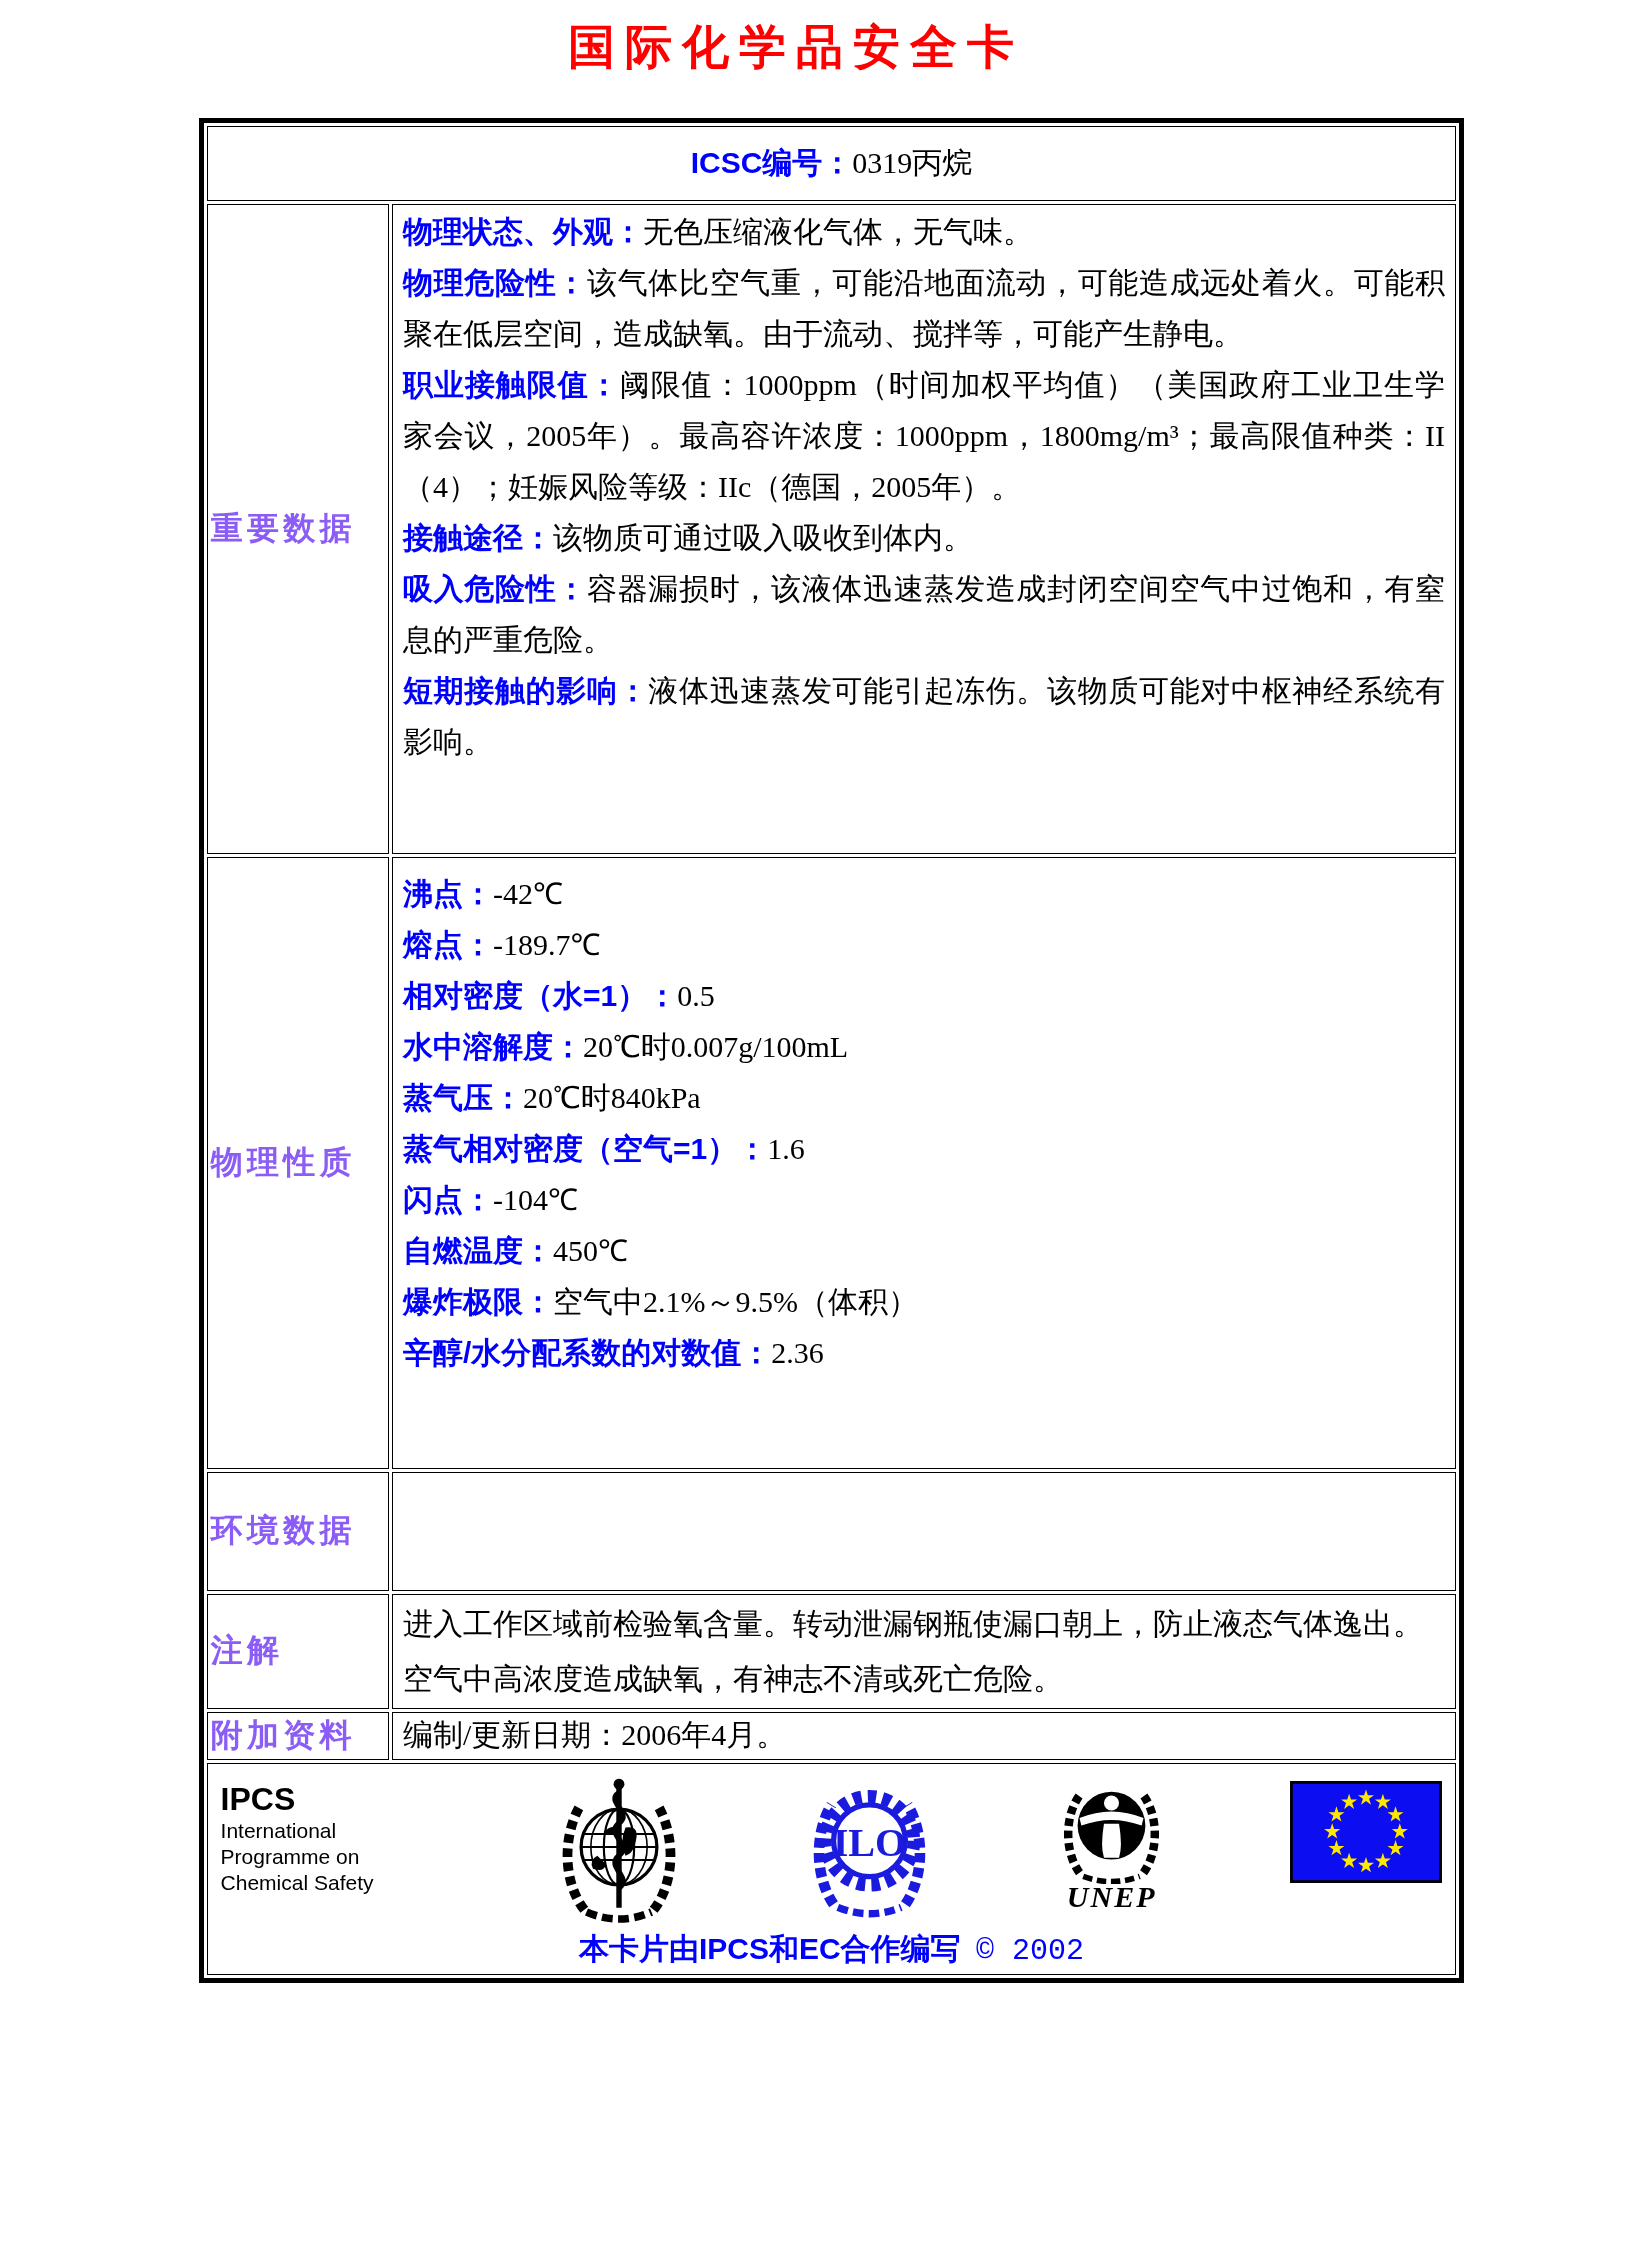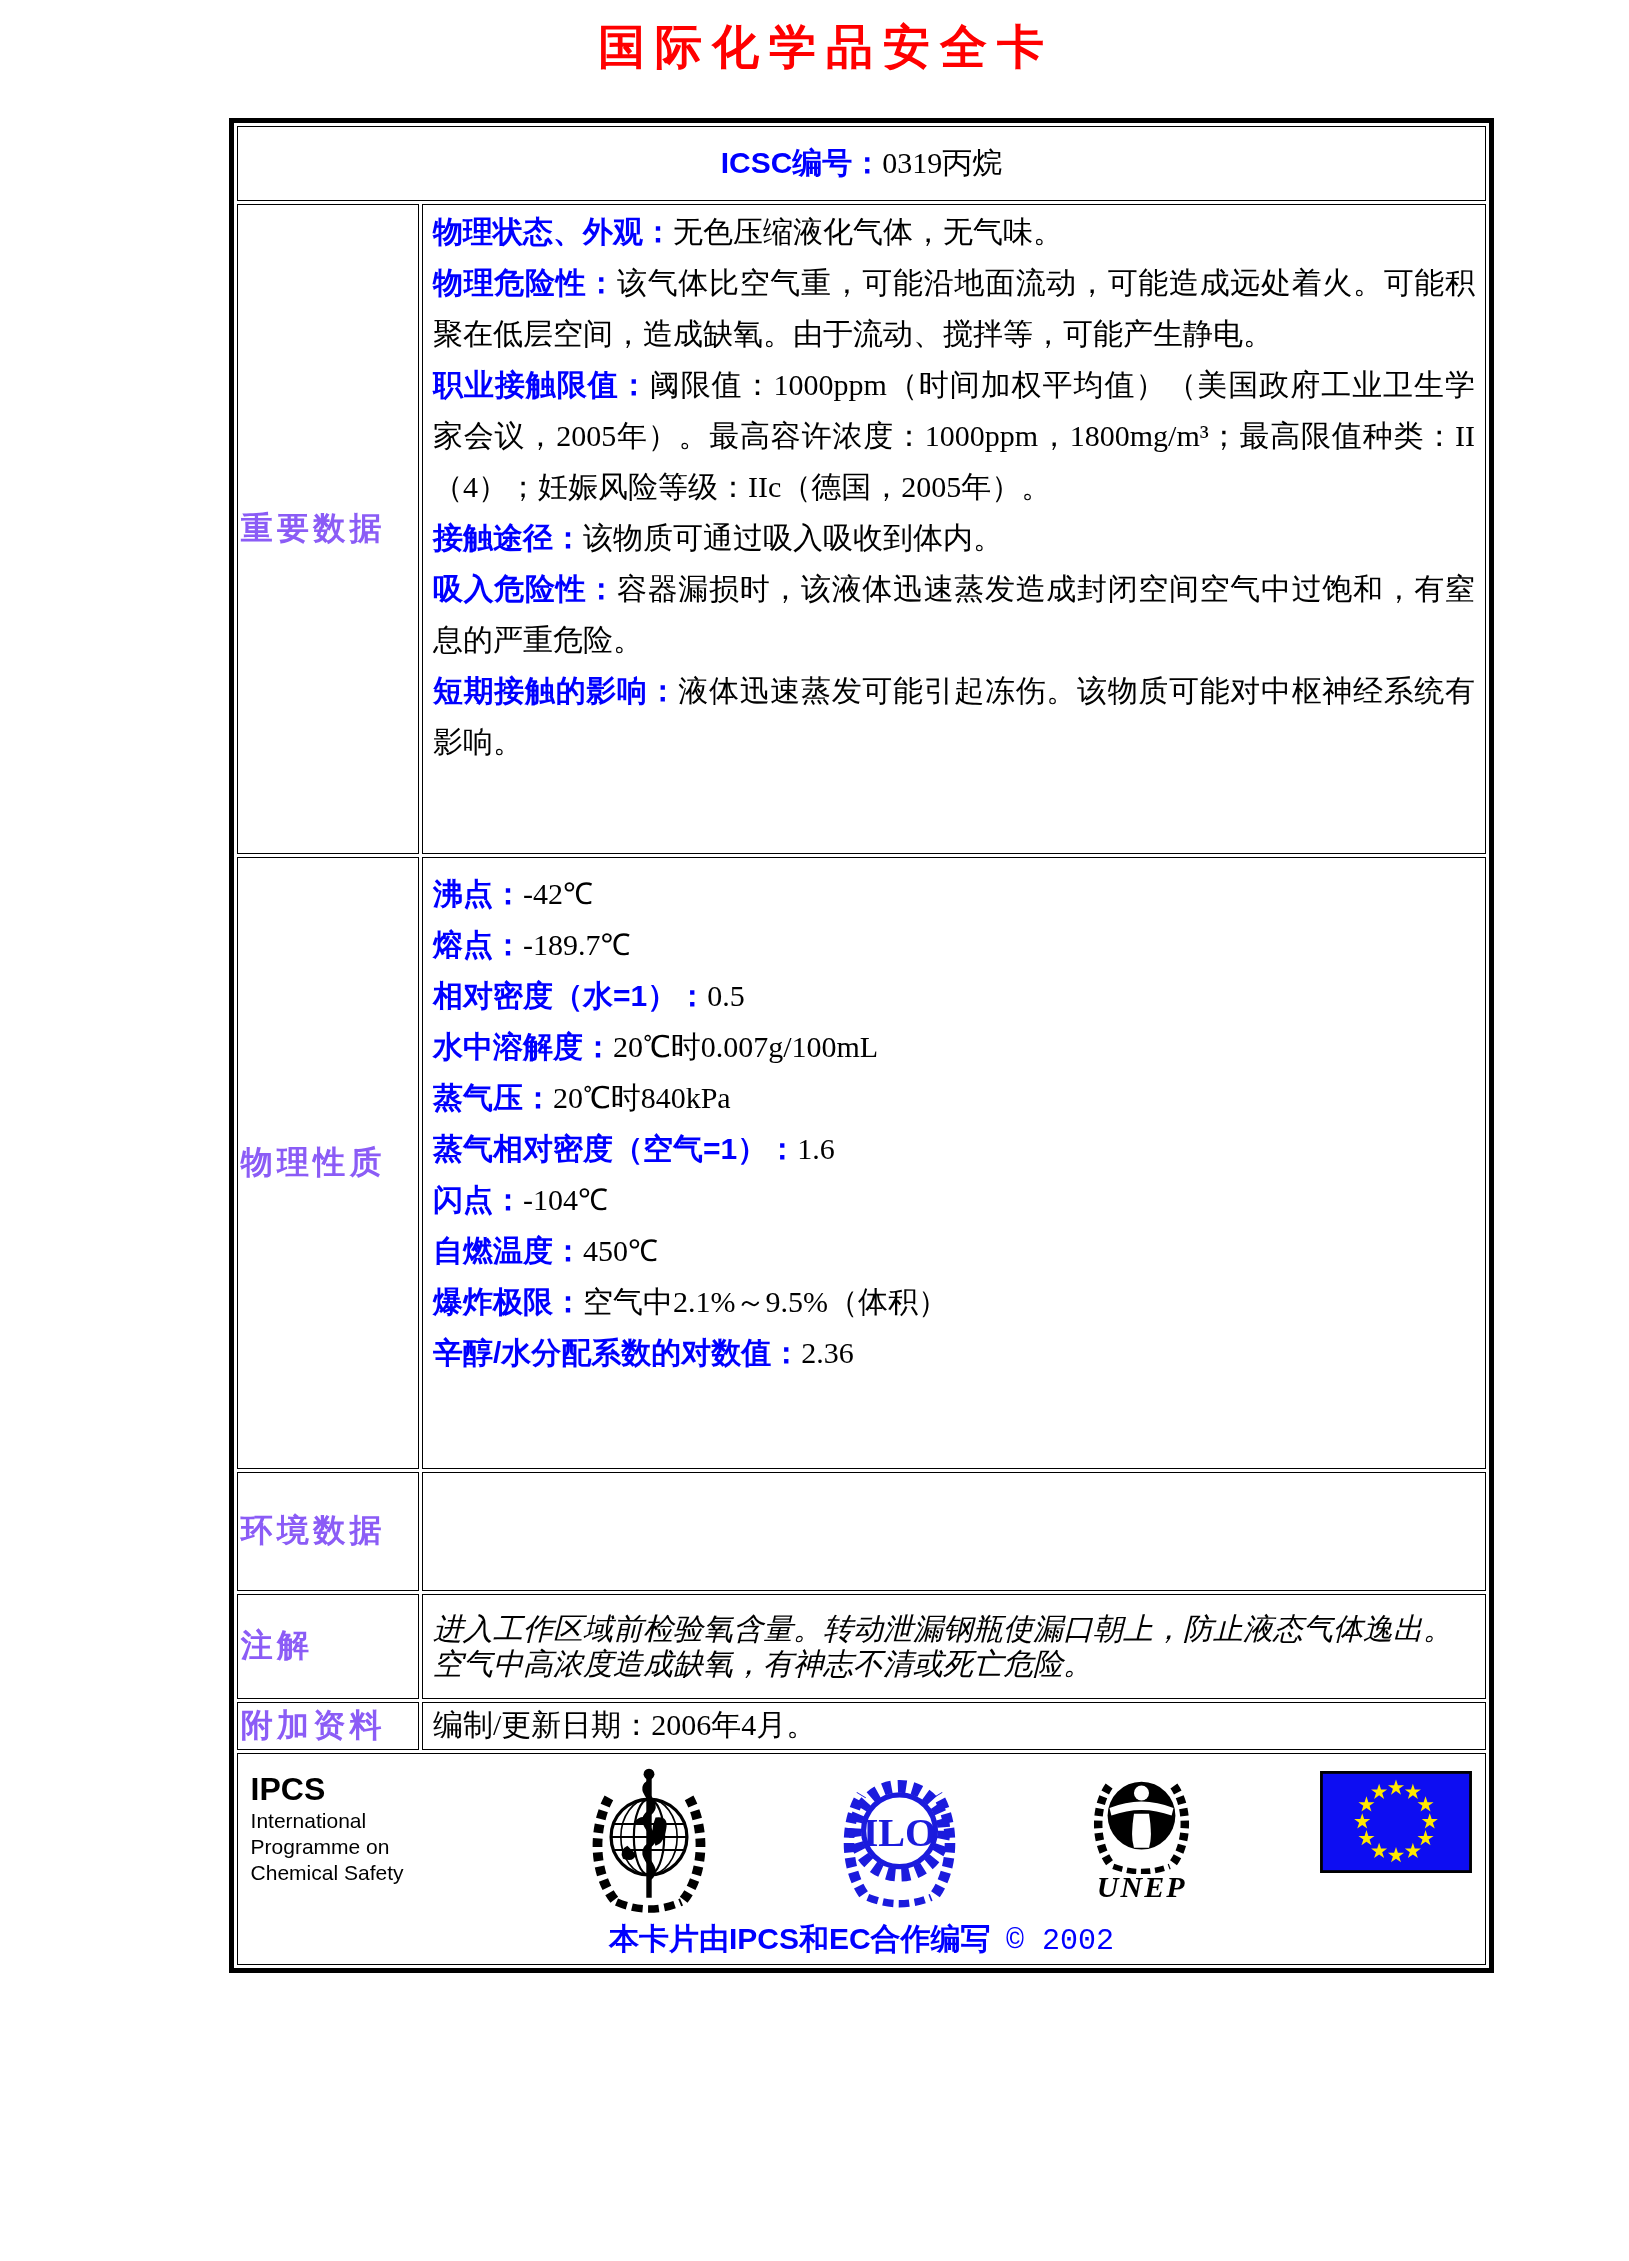--- a/index.html
+++ b/index.html
@@ -1,37 +1,37 @@
 <!DOCTYPE html>
 <html style="font-size:11.3px"><head>
 <meta charset="utf-8">
 <style>
   html,body{margin:0;padding:0;background:#fff;}
   .page{position:relative;width:1592px;height:2261px;background:#fff;overflow:hidden;
-        font-family:"Liberation Serif",serif;color:#000;margin-left:30px;}
+        font-family:"Liberation Serif",serif;color:#000;}
   .doc-title{position:absolute;top:15.5px;left:0;width:100%;text-align:center;
         font-family:"DejaVu Serif",serif;font-weight:bold;font-size:47px;color:#f00;
         letter-spacing:10px;}
   table.card{position:absolute;left:199px;top:118px;width:1265px;
         border:5px solid #000;border-collapse:separate;border-spacing:3.5px;
         table-layout:fixed;background:#fff;}
   col.c1{width:182px;} col.c2{width:auto;}
   td{border:1.4px solid #000;background:#fff;vertical-align:top;padding:1.4px 10px;}
   td.label-cell{text-align:left;vertical-align:middle;color:#8b5cf6;font-weight:bold;
         font-size:32px;letter-spacing:4.2px;font-family:"Liberation Sans",sans-serif;padding:1.4px 2.8px;}
   .k{color:#0000ff;font-weight:bold;font-family:"Liberation Sans",sans-serif;}
   .v{color:#000;}
   td.icsc-cell{height:70px;vertical-align:middle;font-size:30px;}
   .icsc-flex{display:flex;justify-content:center;align-items:center;}
   td.important-cell{height:645px;font-size:30px;}
   .para{line-height:51px;text-align:justify;}
   td.physical-cell{height:599px;font-size:30px;padding-top:10px;}
   .prop-line{line-height:51px;white-space:nowrap;}
   td.env-cell{height:114px;}
-  td.notes-cell{height:100px;vertical-align:middle;font-size:30px;line-height:35px;font-style:italic;}
+  td.notes-cell{height:100px;vertical-align:middle;font-size:30px;line-height:55px;}
   td.extra-cell{height:42px;vertical-align:middle;font-size:30px;}
   td.logos-cell{height:196px;vertical-align:top;padding:4.2px 7px;}
   td.legal-cell{height:68px;vertical-align:middle;font-size:27px;}
   .legal-cell .k{font-size:28px;}
   .logos-flex{display:flex;justify-content:space-between;align-items:flex-start;padding:2.8px 5.6px 0 5.6px;}
   .ipcs-block{width:211px;padding-top:10px;font-family:"Liberation Sans",sans-serif;}
   .ipcs-title{font-size:32px;font-weight:bold;line-height:37px;}
   .ipcs-line{font-size:21px;line-height:26px;}
   .logo{display:block;}
   .unep-wrap{text-align:center;font-style:italic;}

